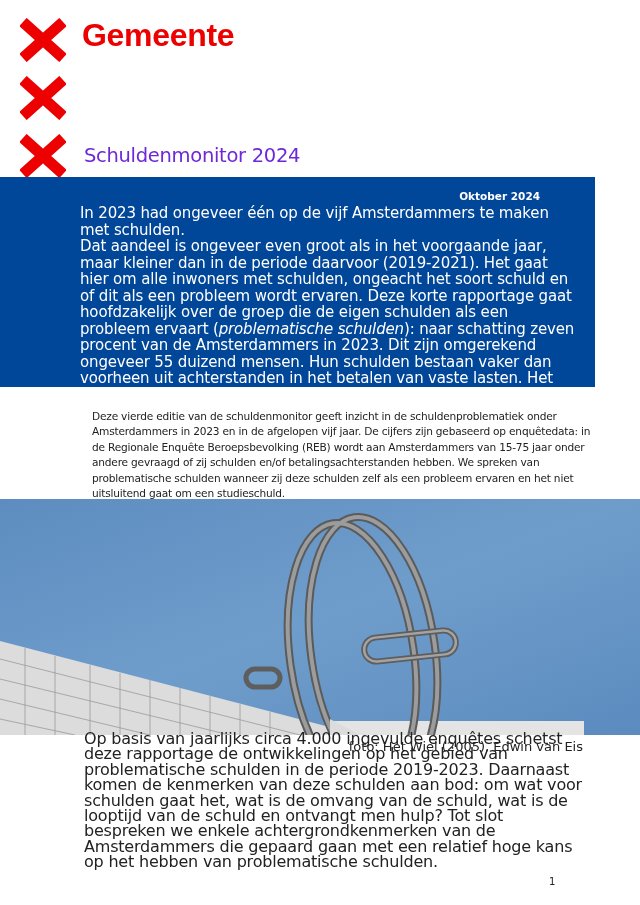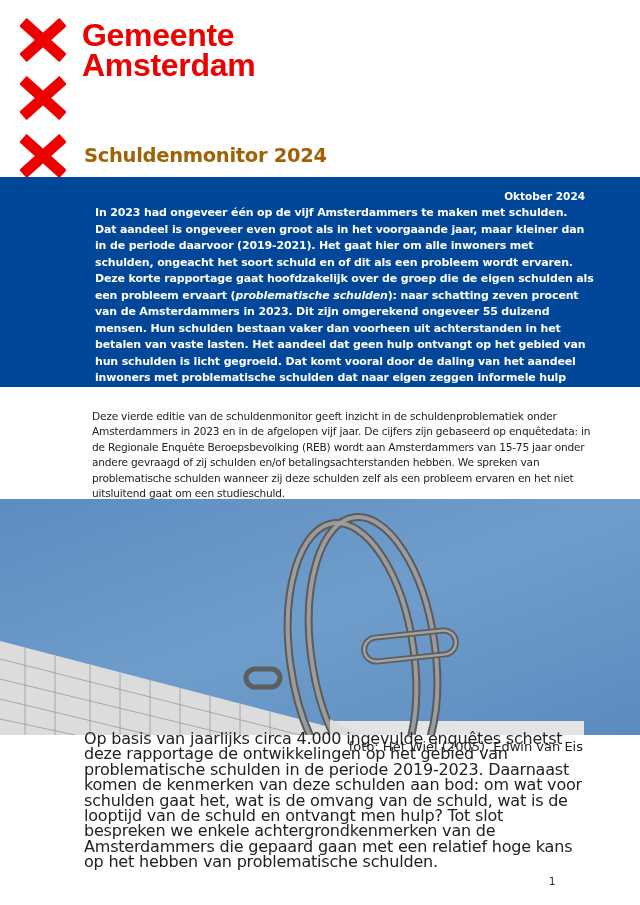--- a/index.html
+++ b/index.html
@@ -1,23 +1,23 @@
 <!DOCTYPE html>
 <html><head>
 <meta charset="utf-8">
 <style>
   html, body { margin:0; padding:0; background:#fff; }
   body { width:640px; height:905px; position:relative; overflow:hidden; font-family:"DejaVu Sans", sans-serif; }
   .logo { position:absolute; left:20px; top:18px; width:46px; }
   .logo .x { position:absolute; left:0; width:46px; height:44px; }
   .brand { position:absolute; left:82px; top:20px; color:#ec0000; font-family:"Liberation Sans", sans-serif; font-weight:bold; font-size:32px; line-height:30px; letter-spacing:-0.3px; }
-  .title { position:absolute; left:84px; top:144px; font-family:"DejaVu Sans", sans-serif; font-weight:bold; font-size:19.5px; color:#a16207; letter-spacing:-0.3px; }
-  .band { position:absolute; left:0; top:177px; width:640px; height:210px; background:#004699; color:#fff; }
+  .title { position:absolute; left:84px; top:144px; font-family:"DejaVu Sans", sans-serif; font-weight:normal; font-size:19.5px; color:#6d28d9; letter-spacing:-0.3px; }
+  .band { position:absolute; left:0; top:177px; width:584px; height:210px; background:#004699; color:#fff;padding-left:11px; }
   .band .date { position:absolute; right:55px; top:13px; font-weight:bold; font-size:10.5px; }
-  .band .summary { position:absolute; left:95px; top:28px; width:500px; font-weight:bold; font-size:11px; line-height:16.5px; letter-spacing:-0.15px; }
+  .band .summary { position:absolute; left:80px; top:28px; width:500px; font-weight:normal; font-size:15px; line-height:16.5px; letter-spacing:-0.15px; }
   .band .summary p { margin:0; }
   .intro { position:absolute; left:84px; top:401px; width:500px; font-size:10.6px; line-height:15.4px; color:#222; letter-spacing:-0.2px; margin:8px; }
   .photo { position:absolute; left:0; top:499px; width:640px; height:236px; overflow:hidden; background:#6b97c4; }
   .caption { position:absolute; right:57px; top:739px; font-size:13px; color:#222; }
   .body2 { position:absolute; left:84px; top:731px; width:500px; font-size:16px; line-height:15.4px; color:#222; letter-spacing:-0.2px; margin:0; }
   .pagenum { position:absolute; left:549px; top:876px; font-size:10px; color:#222; }
 </style>
 </head>
 <body>
 
@@ -28,21 +28,20 @@
   <svg class="x" style="top:58px" viewBox="0 0 46 44">
       <path d="M3 4 L43 40 M43 4 L3 40" stroke="#ec0000" stroke-width="11"></path>
     </svg>
   <svg class="x" style="top:116px" viewBox="0 0 46 44">
       <path d="M3 4 L43 40 M43 4 L3 40" stroke="#ec0000" stroke-width="11"></path>
     </svg>
 </div>
 
 <div class="brand">
   <div>Gemeente</div>
-  <div>Amsterdam</div>
 </div>
 
 <div class="title">Schuldenmonitor 2024</div>
 
 <div class="band">
   <div class="date">Oktober 2024</div>
   <div class="summary">
     <p>In 2023 had ongeveer één op de vijf Amsterdammers te maken met schulden.</p>
     <p><span>Dat aandeel is ongeveer even groot als in het voorgaande jaar, maar kleiner dan in de periode daarvoor (2019-2021). Het gaat hier om alle inwoners met schulden, ongeacht het soort schuld en of dit als een probleem wordt ervaren. Deze korte rapportage gaat hoofdzakelijk over de groep die de eigen schulden als een probleem ervaart (</span><i>problematische schulden</i><span>): naar schatting zeven procent van de Amsterdammers in 2023. Dit zijn omgerekend ongeveer 55 duizend mensen. Hun schulden bestaan vaker dan voorheen uit achterstanden in het betalen van vaste lasten. Het aandeel dat geen hulp ontvangt op het gebied van hun schulden is licht gegroeid. Dat komt vooral door de daling van het aandeel inwoners met problematische schulden dat naar eigen zeggen informele hulp ontvangt. Het aandeel dat aangeeft te worden geholpen door de gemeente bleef in de afgelopen jaren grofweg gelijk (8% in 2023).</span></p>
   </div>

